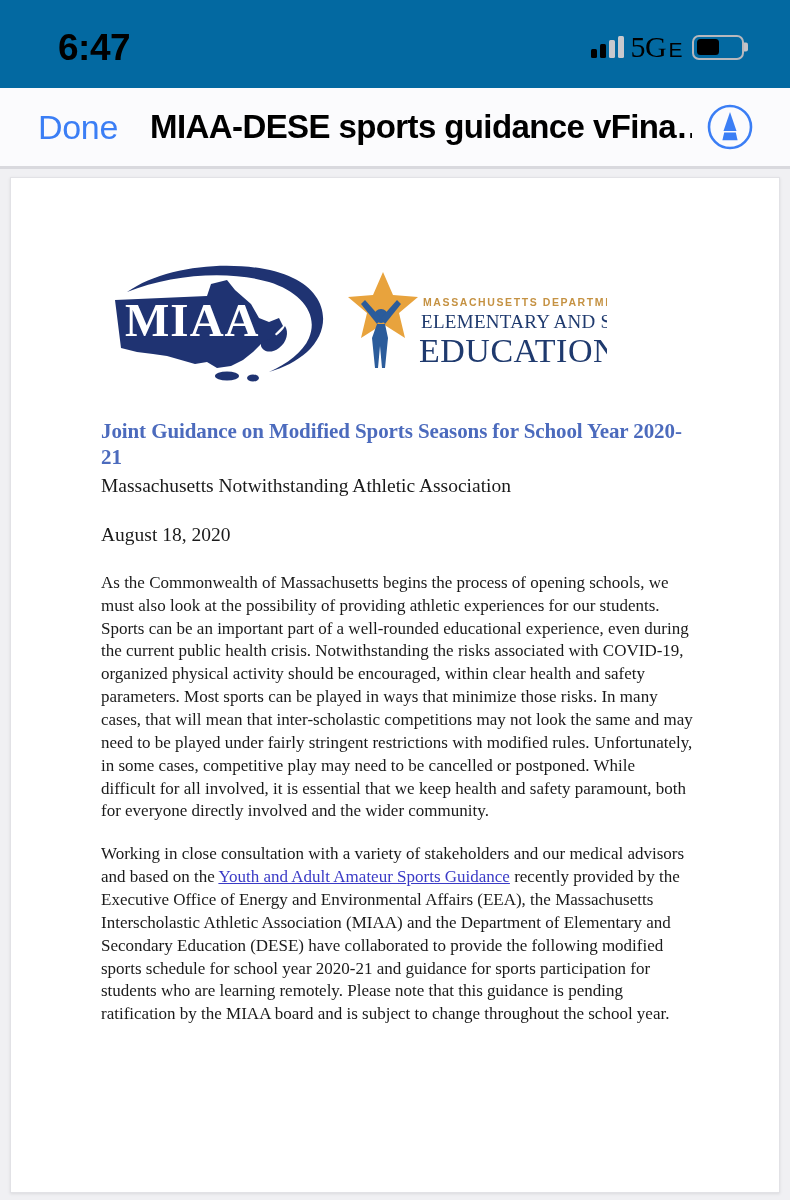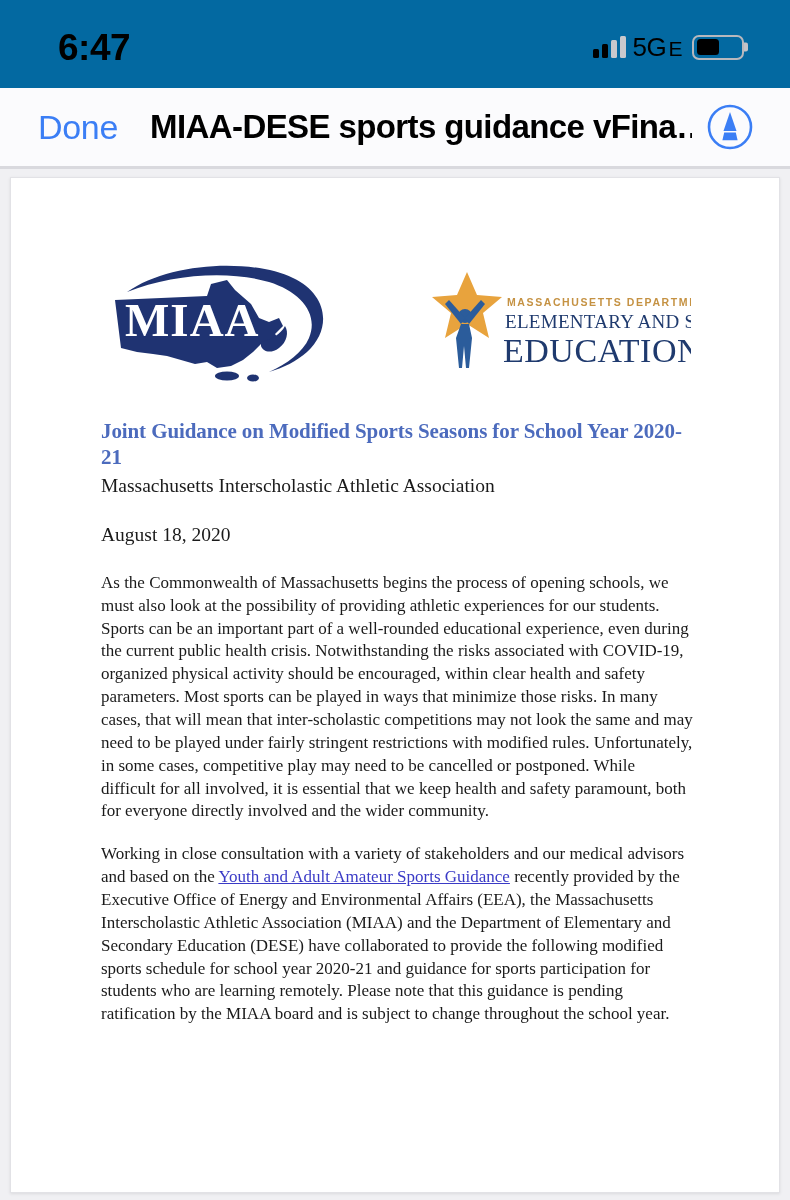--- a/index.html
+++ b/index.html
@@ -38,21 +38,21 @@
   .signal-bars{ display:flex; align-items:flex-end; gap:3px; height:22px; }
   .signal-bars i{ display:block; width:6px; background:#000; border-radius:1.5px; }
   .signal-bars i:nth-child(1){ height:9px; }
   .signal-bars i:nth-child(2){ height:14px; }
   .signal-bars i:nth-child(3){ height:18px; background:#c9c9cd; }
   .signal-bars i:nth-child(4){ height:22px; background:#c9c9cd; }
   .net-label{
     display:flex; align-items:baseline; gap:2px;
     color:#000; font-weight:500; letter-spacing:-0.4px;
   }
-  .net-label .net-main{ font-size:26px; }
+  .net-label .net-main{ font-size:30px;font-family:Liberation Serif, serif; }
   .net-label .net-sub{ font-size:21px; }
   .battery{
     position:relative;
     width:52px; height:25px;
     border:2.5px solid #b8b8bd;
     border-radius:7px;
     display:flex; align-items:center;
     padding:2.5px;
     margin-left:3px;
   }
@@ -125,21 +125,20 @@
     overflow:hidden;
   }
   .page-inner{
     padding:78px 86px 0 90px;
   }
 
   
   .logos{
     display:flex;
     align-items:center;
-    gap:84px;
     padding-left:10px;
     margin-bottom:34px;
   }
   .miaa-logo{ width:232px; height:128px; flex:0 0 auto; }
   .dese-logo{ width:264px; height:104px; flex:0 0 auto; }
 
   
   .doc-title{
     font-family:"Liberation Serif", serif;
     font-size:21px;
@@ -248,21 +247,21 @@
             <path d="M42 56 L58 36 l-4 -4 L38 50 Z"></path>
           </g>
 
           <text x="80" y="38" font-family="Liberation Sans, sans-serif" font-size="10.5" font-weight="bold" fill="#c59243" letter-spacing="1.6">MASSACHUSETTS DEPARTMENT OF</text>
           <text x="78" y="60" font-family="Liberation Serif, serif" font-size="19" fill="#1f3a6e" letter-spacing="0.3">ELEMENTARY AND SECONDARY</text>
           <text x="76" y="94" font-family="Liberation Serif, serif" font-size="34" fill="#1f3a6e" letter-spacing="0.5">EDUCATION</text>
         </svg>
       </div>
 
       <div class="doc-title">Joint Guidance on Modified Sports Seasons for School Year 2020-21</div>
-      <div class="doc-sub">Massachusetts Interscholastic Athletic Association</div>
+      <div class="doc-sub">Massachusetts Notwithstanding Athletic Association</div>
       <div class="doc-date">August 18, 2020</div>
 
       <div id="body-paragraphs">
           <div class="para"><span>As the Commonwealth of Massachusetts begins the process of opening schools, we must also look at the possibility of providing athletic experiences for our students. Sports can be an important part of a well-rounded educational experience, even during the current public health crisis. Notwithstanding the risks associated with COVID-19, organized physical activity should be encouraged, within clear health and safety parameters. Most sports can be played in ways that minimize those risks. In many cases, that will mean that inter-scholastic competitions may not look the same and may need to be played under fairly stringent restrictions with modified rules. Unfortunately, in some cases, competitive play may need to be cancelled or postponed. While difficult for all involved, it is essential that we keep health and safety paramount, both for everyone directly involved and the wider community.</span></div>
           <div class="para"><span>Working in close consultation with a variety of stakeholders and our medical advisors and based on the </span><span class="lnk">Youth and Adult Amateur Sports Guidance</span><span> recently provided by the Executive Office of Energy and Environmental Affairs (EEA), the Massachusetts Interscholastic Athletic Association (MIAA) and the Department of Elementary and Secondary Education (DESE) have collaborated to provide the following modified sports schedule for school year 2020-21 and guidance for sports participation for students who are learning remotely. Please note that this guidance is pending ratification by the MIAA board and is subject to change throughout the school year.</span></div>
         </div>
 
     </div>
   </div>
 </div>

